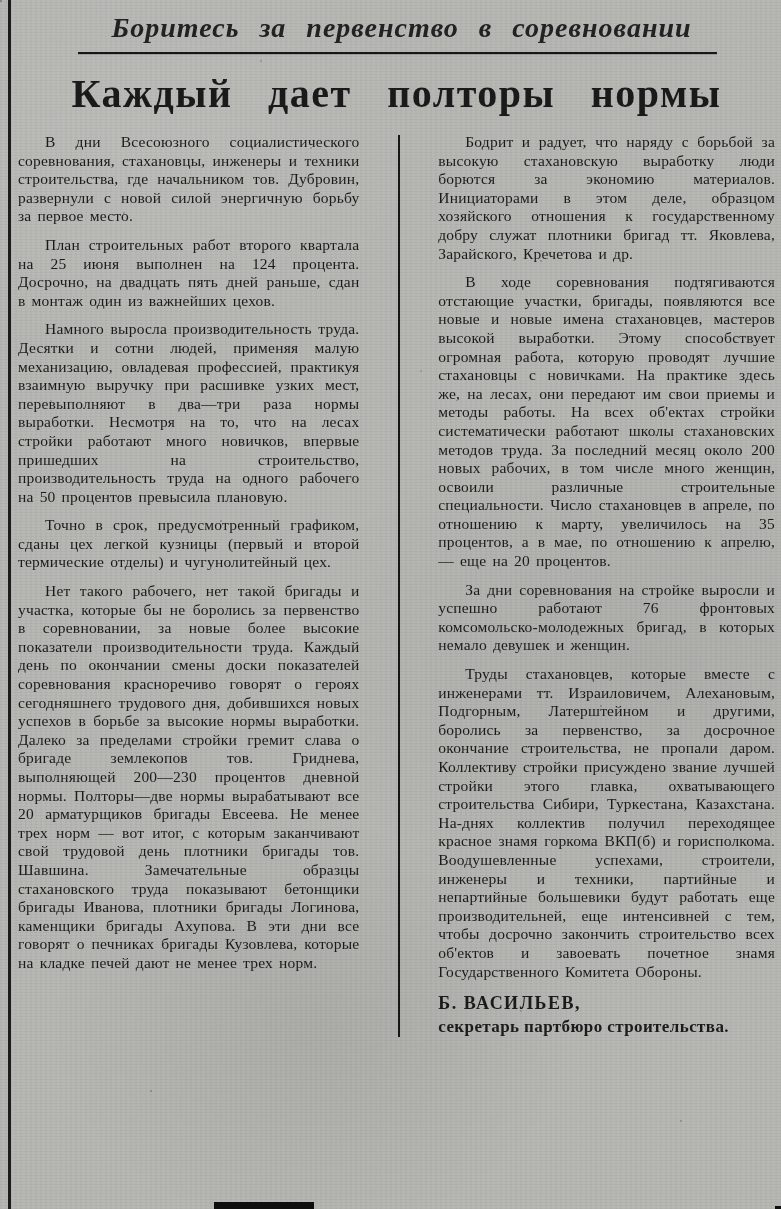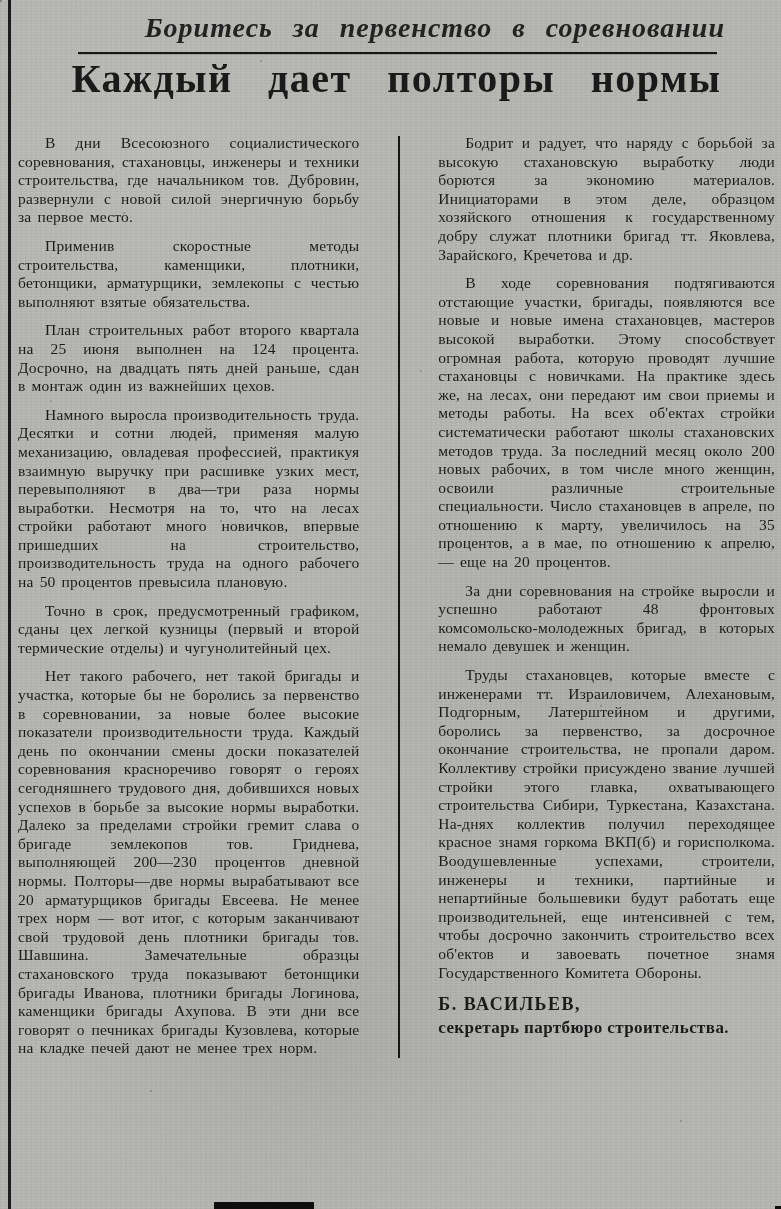--- a/index.html
+++ b/index.html
@@ -31,31 +31,31 @@
       220px 520px 0 rgba(25,25,25,.30), 455px 610px 0 rgba(25,25,25,.22),
       600px 705px 0 rgba(25,25,25,.28), 90px 800px 0 rgba(25,25,25,.25),
       340px 930px 0 rgba(25,25,25,.30), 520px 1010px 0 rgba(25,25,25,.22),
       680px 1120px 0 rgba(25,25,25,.26), 150px 1090px 0 rgba(25,25,25,.28),
       260px 60px 0 rgba(25,25,25,.22), 730px 430px 0 rgba(25,25,25,.28),
       50px 400px 0 rgba(25,25,25,.24), 420px 370px 0 rgba(25,25,25,.2);
   }
   .edge-line{position:absolute;left:8px;top:0;width:3px;height:100%;background:#1c1c1c;}
   .content{position:absolute;left:18px;top:8px;width:757px;}
   .kicker{
-    text-align:right;font-style:italic;font-weight:bold;
+    text-align:center;font-style:italic;font-weight:bold;
     font-size:28px;word-spacing:12px;letter-spacing:1px;
     padding:4px 50px 0 60px;color:#222;
   }
   .kicker-rule{height:2px;background:var(--rule);margin:8px 58px 0 60px;box-shadow:0 1px 0 rgba(0,0,0,.15);}
   .headline{
-    margin:1px 0 0;text-align:center;
+    margin:16px 0 0;text-align:center;
     font-size:40px;font-weight:bold;letter-spacing:1.5px;word-spacing:24px;
     color:#1a1a1a;
   }
-  .columns{display:flex;align-items:stretch;margin-top:32px;gap:30px;}
+  .columns{display:flex;align-items:stretch;margin-top:16px;gap:30px;}
   .col{width:368px;}
   .col-right{width:363px;}
   .divider{width:2px;background:var(--rule);margin:2px 8px 0 9px;}
   p.para{
     margin:0 0 10px;text-indent:27px;
     text-align:justify;
     font-size:15.5px;line-height:1.2;
     letter-spacing:.2px;word-spacing:2px;
     color:var(--ink);
   }
@@ -75,34 +75,33 @@
 
   <div class="content">
     <div class="kicker">Боритесь за первенство в соревновании</div>
     <div class="kicker-rule"></div>
 
     <h1 class="headline">Каждый дает полторы нормы</h1>
 
     <div class="columns">
       <div class="col col-left">
           <p class="para">В дни Всесоюзного социалистического соревнования, стахановцы, инженеры и техники строительства, где начальником тов. Дубровин, развернули с новой силой энергичную борьбу за первое место.</p>
-          <p class="para">Применив скоростные методы строительства, каменщики, плотники, бетонщики, арматурщики, землекопы с честью выполняют взятые обязательства.</p>
           <p class="para">План строительных работ второго квартала на 25 июня выполнен на 124 процента. Досрочно, на двадцать пять дней раньше, сдан в монтаж один из важнейших цехов.</p>
           <p class="para">Намного выросла производительность труда. Десятки и сотни людей, применяя малую механизацию, овладевая профессией, практикуя взаимную выручку при расшивке узких мест, перевыполняют в два—три раза нормы выработки. Несмотря на то, что на лесах стройки работают много новичков, впервые пришедших на строительство, производительность труда на одного рабочего на 50 процентов превысила плановую.</p>
           <p class="para">Точно в срок, предусмотренный графиком, сданы цех легкой кузницы (первый и второй термические отделы) и чугунолитейный цех.</p>
           <p class="para">Нет такого рабочего, нет такой бригады и участка, которые бы не боролись за первенство в соревновании, за новые более высокие показатели производительности труда. Каждый день по окончании смены доски показателей соревнования красноречиво говорят о героях сегодняшнего трудового дня, добившихся новых успехов в борьбе за высокие нормы выработки. Далеко за пределами стройки гремит слава о бригаде землекопов тов. Гриднева, выполняющей 200—230 процентов дневной нормы. Полторы—две нормы вырабатывают все 20 арматурщиков бригады Евсеева. Не менее трех норм — вот итог, с которым заканчивают свой трудовой день плотники бригады тов. Шавшина. Замечательные образцы стахановского труда показывают бетонщики бригады Иванова, плотники бригады Логинова, каменщики бригады Ахупова. В эти дни все говорят о печниках бригады Кузовлева, которые на кладке печей дают не менее трех норм.</p>
         </div>
 
       <div class="divider"></div>
 
       <div class="col col-right">
         <div>
             <p class="para">Бодрит и радует, что наряду с борьбой за высокую стахановскую выработку люди борются за экономию материалов. Инициаторами в этом деле, образцом хозяйского отношения к государственному добру служат плотники бригад тт. Яковлева, Зарайского, Кречетова и др.</p>
             <p class="para">В ходе соревнования подтягиваются отстающие участки, бригады, появляются все новые и новые имена стахановцев, мастеров высокой выработки. Этому способствует огромная работа, которую проводят лучшие стахановцы с новичками. На практике здесь же, на лесах, они передают им свои приемы и методы работы. На всех об'ектах стройки систематически работают школы стахановских методов труда. За последний месяц около 200 новых рабочих, в том числе много женщин, освоили различные строительные специальности. Число стахановцев в апреле, по отношению к марту, увеличилось на 35 процентов, а в мае, по отношению к апрелю, — еще на 20 процентов.</p>
-            <p class="para">За дни соревнования на стройке выросли и успешно работают 48 фронтовых комсомольско-молодежных бригад, в которых немало девушек и женщин.</p>
+            <p class="para">За дни соревнования на стройке выросли и успешно работают 76 фронтовых комсомольско-молодежных бригад, в которых немало девушек и женщин.</p>
             <p class="para">Труды стахановцев, которые вместе с инженерами тт. Израиловичем, Алехановым, Подгорным, Латерштейном и другими, боролись за первенство, за досрочное окончание строительства, не пропали даром. Коллективу стройки присуждено звание лучшей стройки этого главка, охватывающего строительства Сибири, Туркестана, Казахстана. На-днях коллектив получил переходящее красное знамя горкома ВКП(б) и горисполкома. Воодушевленные успехами, строители, инженеры и техники, партийные и непартийные большевики будут работать еще производительней, еще интенсивней с тем, чтобы досрочно закончить строительство всех об'ектов и завоевать почетное знамя Государственного Комитета Обороны.</p>
           </div>
         <div class="signature">
           <div class="sig-name">Б. ВАСИЛЬЕВ,</div>
           <div class="sig-title">секретарь партбюро строительства.</div>
         </div>
       </div>
     </div>
   </div>
 

